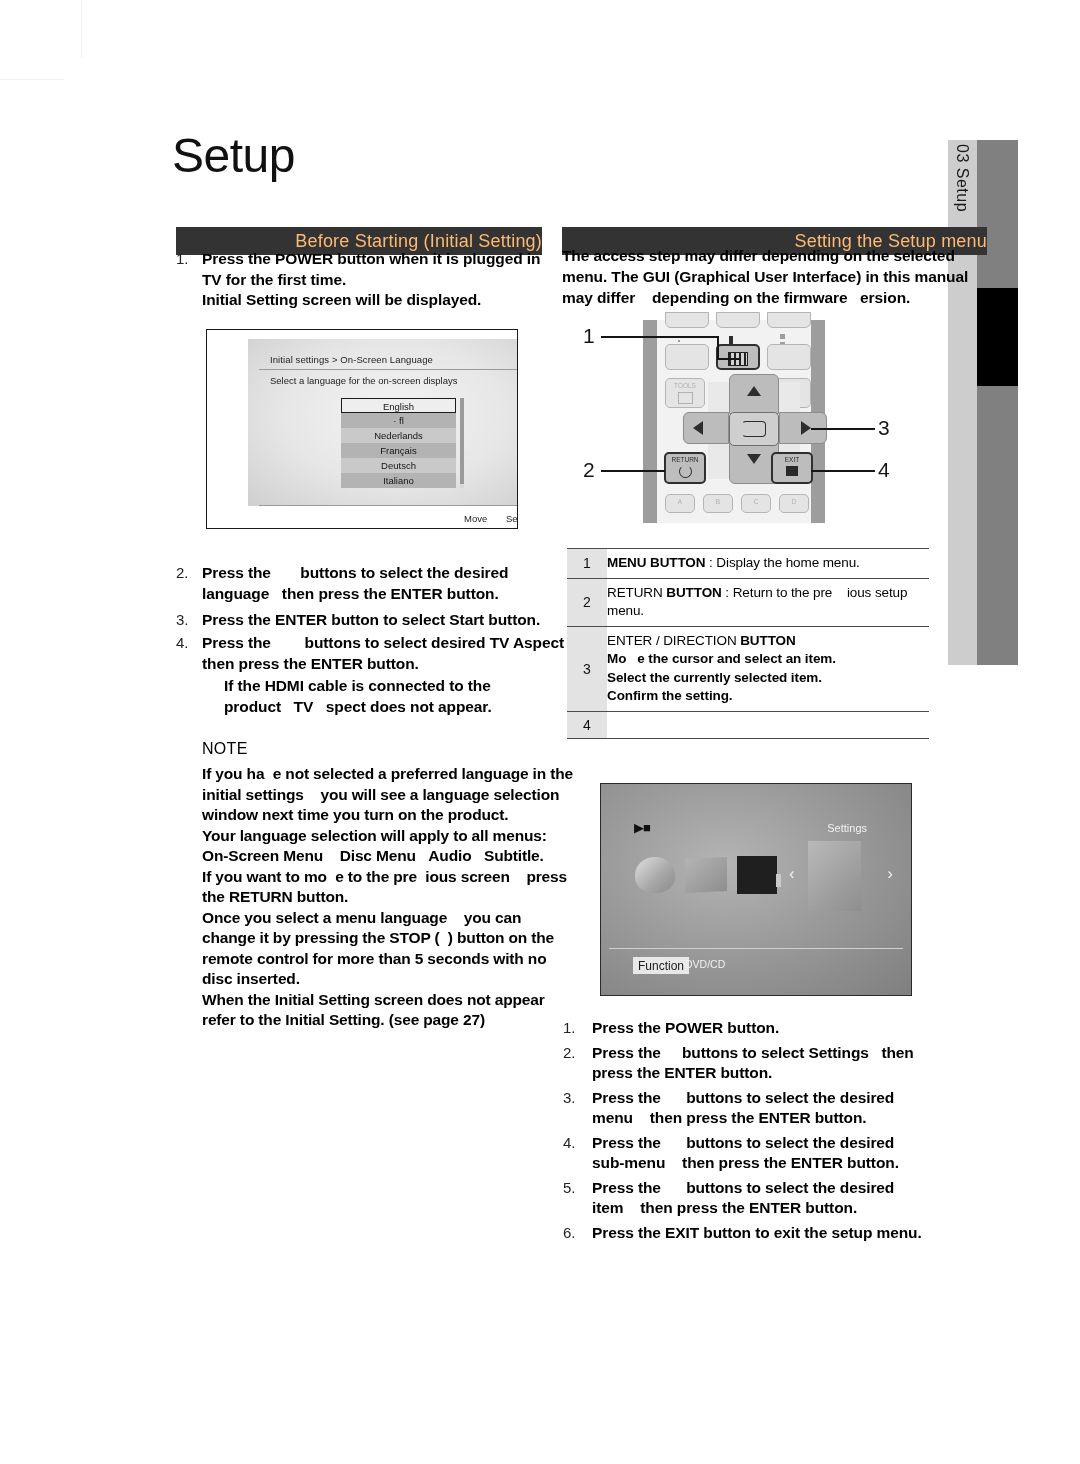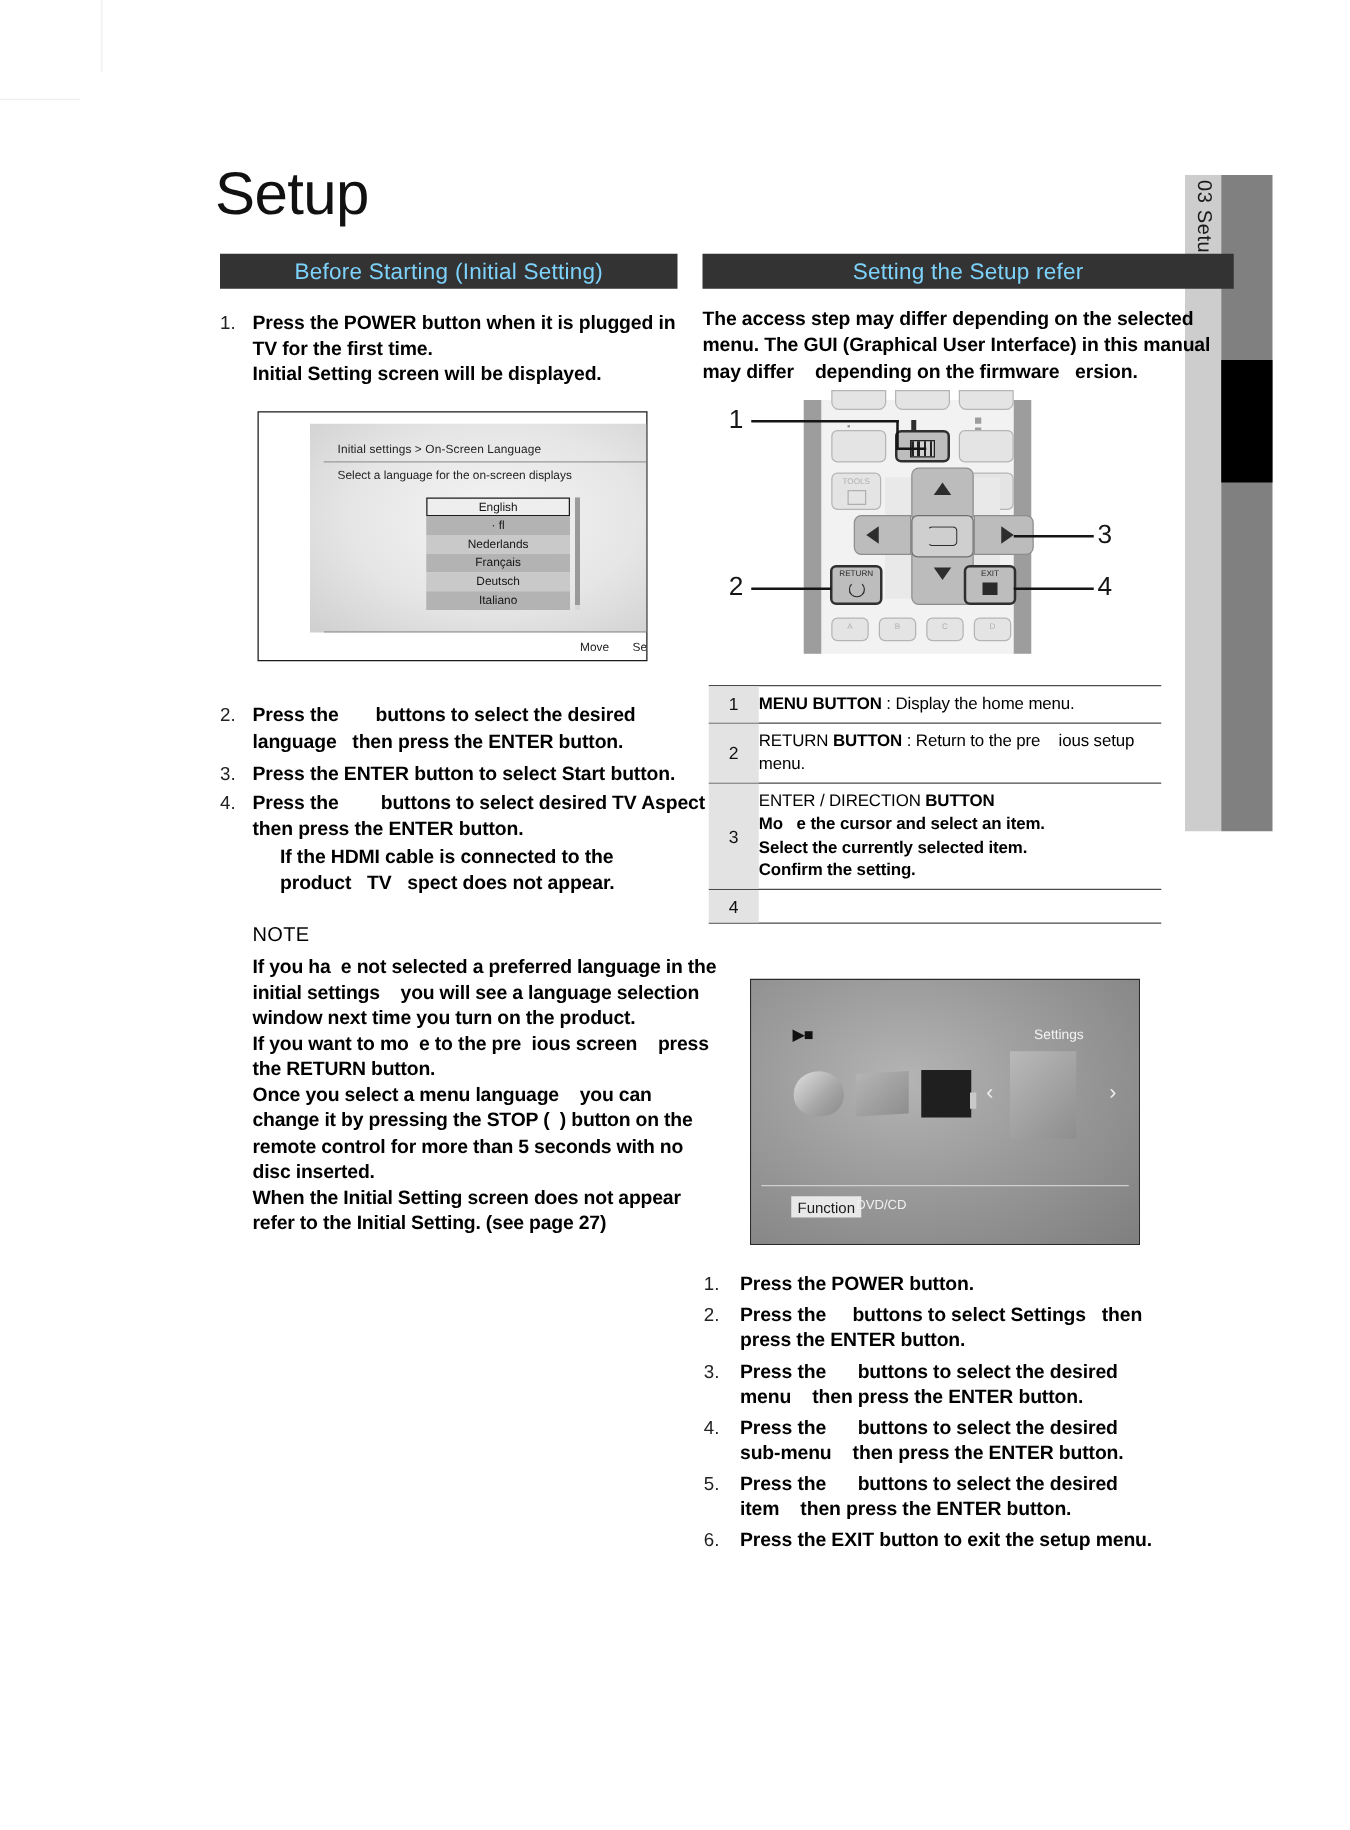--- a/index.html
+++ b/index.html
@@ -85,26 +85,27 @@
     text-align: left;
     letter-spacing: 0.5px;
   }
   .chapter-tab .vtext .num { font-weight: 400; }
   .chapter-tab .vtext .nm  { font-weight: 400; }
 
   
   .sec-bar {
     position: absolute;
     background: #333333;
-    color: #7dd3fc;
+    color: #fdba74;
     font-size: 18px;
     font-weight: 400;
-    text-align: center;
+    text-align: right;
     line-height: 28px;
     letter-spacing: 0.2px;
+    margin-top: 24px;
   }
   #sec-bar-left  { left: 176px; top: 203px; width: 366px; height: 28px; }
   #sec-bar-right { left: 562px; top: 203px; width: 425px; height: 28px; }
 
   
   .body-bold {
     position: absolute;
     font-size: 15.5px;
     font-weight: bold;
     line-height: 20.5px;
@@ -561,26 +562,27 @@
   </div>
 
   <div class="body-bold" id="l-step4-sub">
     If the HDMI cable is connected to the<br>
     product &nbsp;&nbsp;TV &nbsp;&nbsp;spect does not appear.
   </div>
 
   <div id="note-head">NOTE</div>
   <div id="note-body">
     <p>If you ha&nbsp;&nbsp;e not selected a preferred language in the initial settings &nbsp;&nbsp;&nbsp;you will see a language selection window next time you turn on the product.</p>
+    <p>Your language selection will apply to all menus: On-Screen Menu &nbsp;&nbsp;&nbsp;Disc Menu &nbsp;&nbsp;Audio &nbsp;&nbsp;Subtitle.</p>
     <p>If you want to mo&nbsp;&nbsp;e to the pre&nbsp;&nbsp;ious screen &nbsp;&nbsp;&nbsp;press the RETURN button.</p>
     <p>Once you select a menu language &nbsp;&nbsp;&nbsp;you can change it by pressing the STOP (&nbsp;&nbsp;) button on the remote control for more than 5 seconds with no disc inserted.</p>
     <p>When the Initial Setting screen does not appear refer to the Initial Setting. (see page 27)</p>
   </div>
 
-  <div class="sec-bar" id="sec-bar-right">Setting the Setup refer</div>
+  <div class="sec-bar" id="sec-bar-right">Setting the Setup menu</div>
 
   <div id="r-intro">
     The access step may differ depending on the selected menu. The GUI (Graphical User Interface) in this manual may differ &nbsp;&nbsp;&nbsp;depending on the firmware &nbsp;&nbsp;ersion.
   </div>
 
   <div class="remote-wrap">
     <div class="remote-body"></div>
     <div class="remote-edge-l"></div>
     <div class="remote-edge-r"></div>
 

